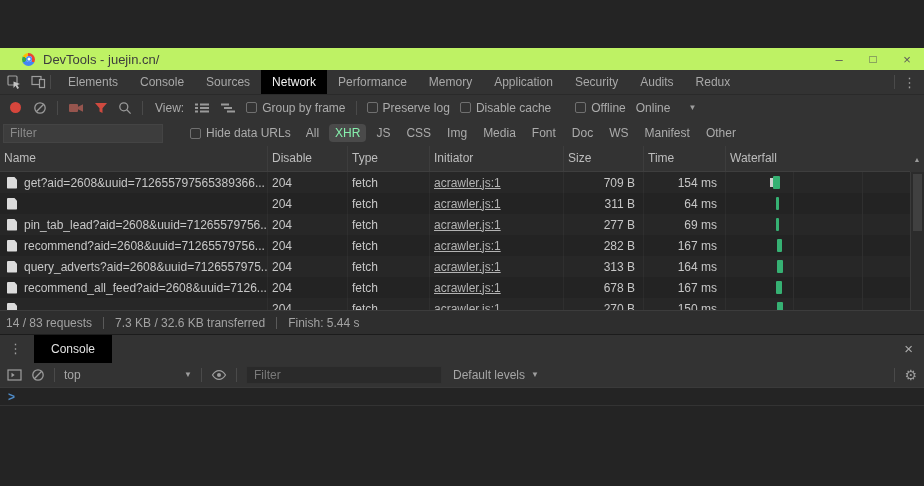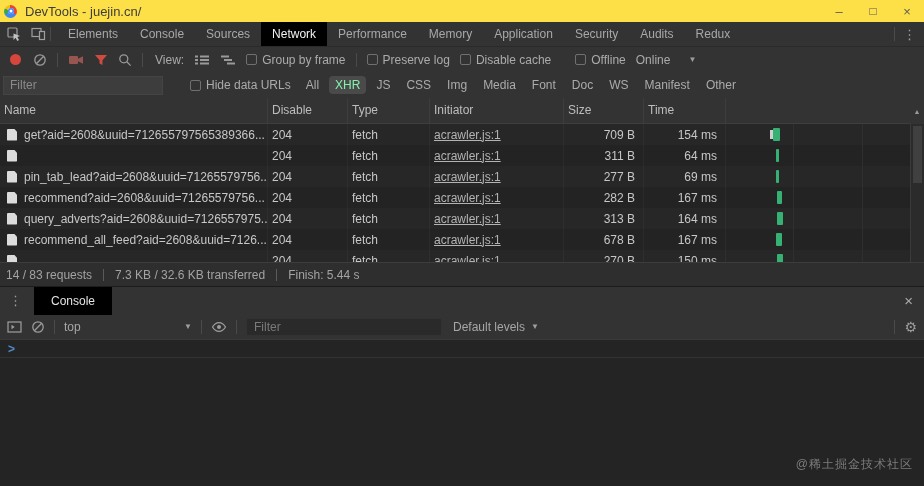--- a/index.html
+++ b/index.html
@@ -1,22 +1,22 @@
 <!DOCTYPE html>
 <html><head>
 <meta charset="utf-8">
 <style>
   * { margin:0; padding:0; box-sizing:border-box; }
   html,body { width:924px; height:486px; overflow:hidden; background:#242424;
               font-family:"Liberation Sans", sans-serif; }
   .devtools { position:relative; width:924px; height:486px; background:#242424; font-size:12px; }
 
   
-  .titlebar { height:22px; background:#fde047; display:flex; align-items:center;
-              padding-left:4px; color:#3d3d3d; font-size:13px; }
+  .titlebar { height:22px; background:#bef264; display:flex; align-items:center;
+              padding-left:22px; color:#3d3d3d; font-size:13px;margin-top:48px; }
   .chrome-logo { width:13px; height:13px; border-radius:50%; margin-right:8px;
      background:conic-gradient(#ea4335 0 120deg,#4285f4 120deg 240deg,#34a853 240deg 300deg,#fbbc05 300deg 360deg);
      position:relative; }
   .chrome-logo::after { content:""; position:absolute; left:3.5px; top:3.5px; width:6px; height:6px;
      border-radius:50%; background:#fff; box-shadow:inset 0 0 0 1.5px #4285f4; }
   .win-controls { margin-left:auto; display:flex; height:100%; }
   .win-btn { width:34px; display:flex; align-items:center; justify-content:center;
              color:#5a5a5a; font-size:13px; }
   .win-btn.max { font-size:12px; }
 
@@ -247,20 +247,21 @@
       </div>
   </div>
 
   <div class="thead">
     <div class="hcell c-name">Name</div>
     <div class="hcell c-status">Disable</div>
     <div class="hcell c-type">Type</div>
     <div class="hcell c-init">Initiator</div>
     <div class="hcell c-size">Size</div>
     <div class="hcell c-time">Time</div>
+    <div class="hcell c-wf">Waterfall</div>
   </div>
 
   <div class="tbody" id="network-rows">
       <div class="nrow odd">
     <div class="cell c-name">
       <span class="doc"></span>
       <span>get?aid=2608&amp;uuid=712655797565389366...</span>
     </div>
     <div class="cell c-status">204</div>
     <div class="cell c-type">fetch</div>

